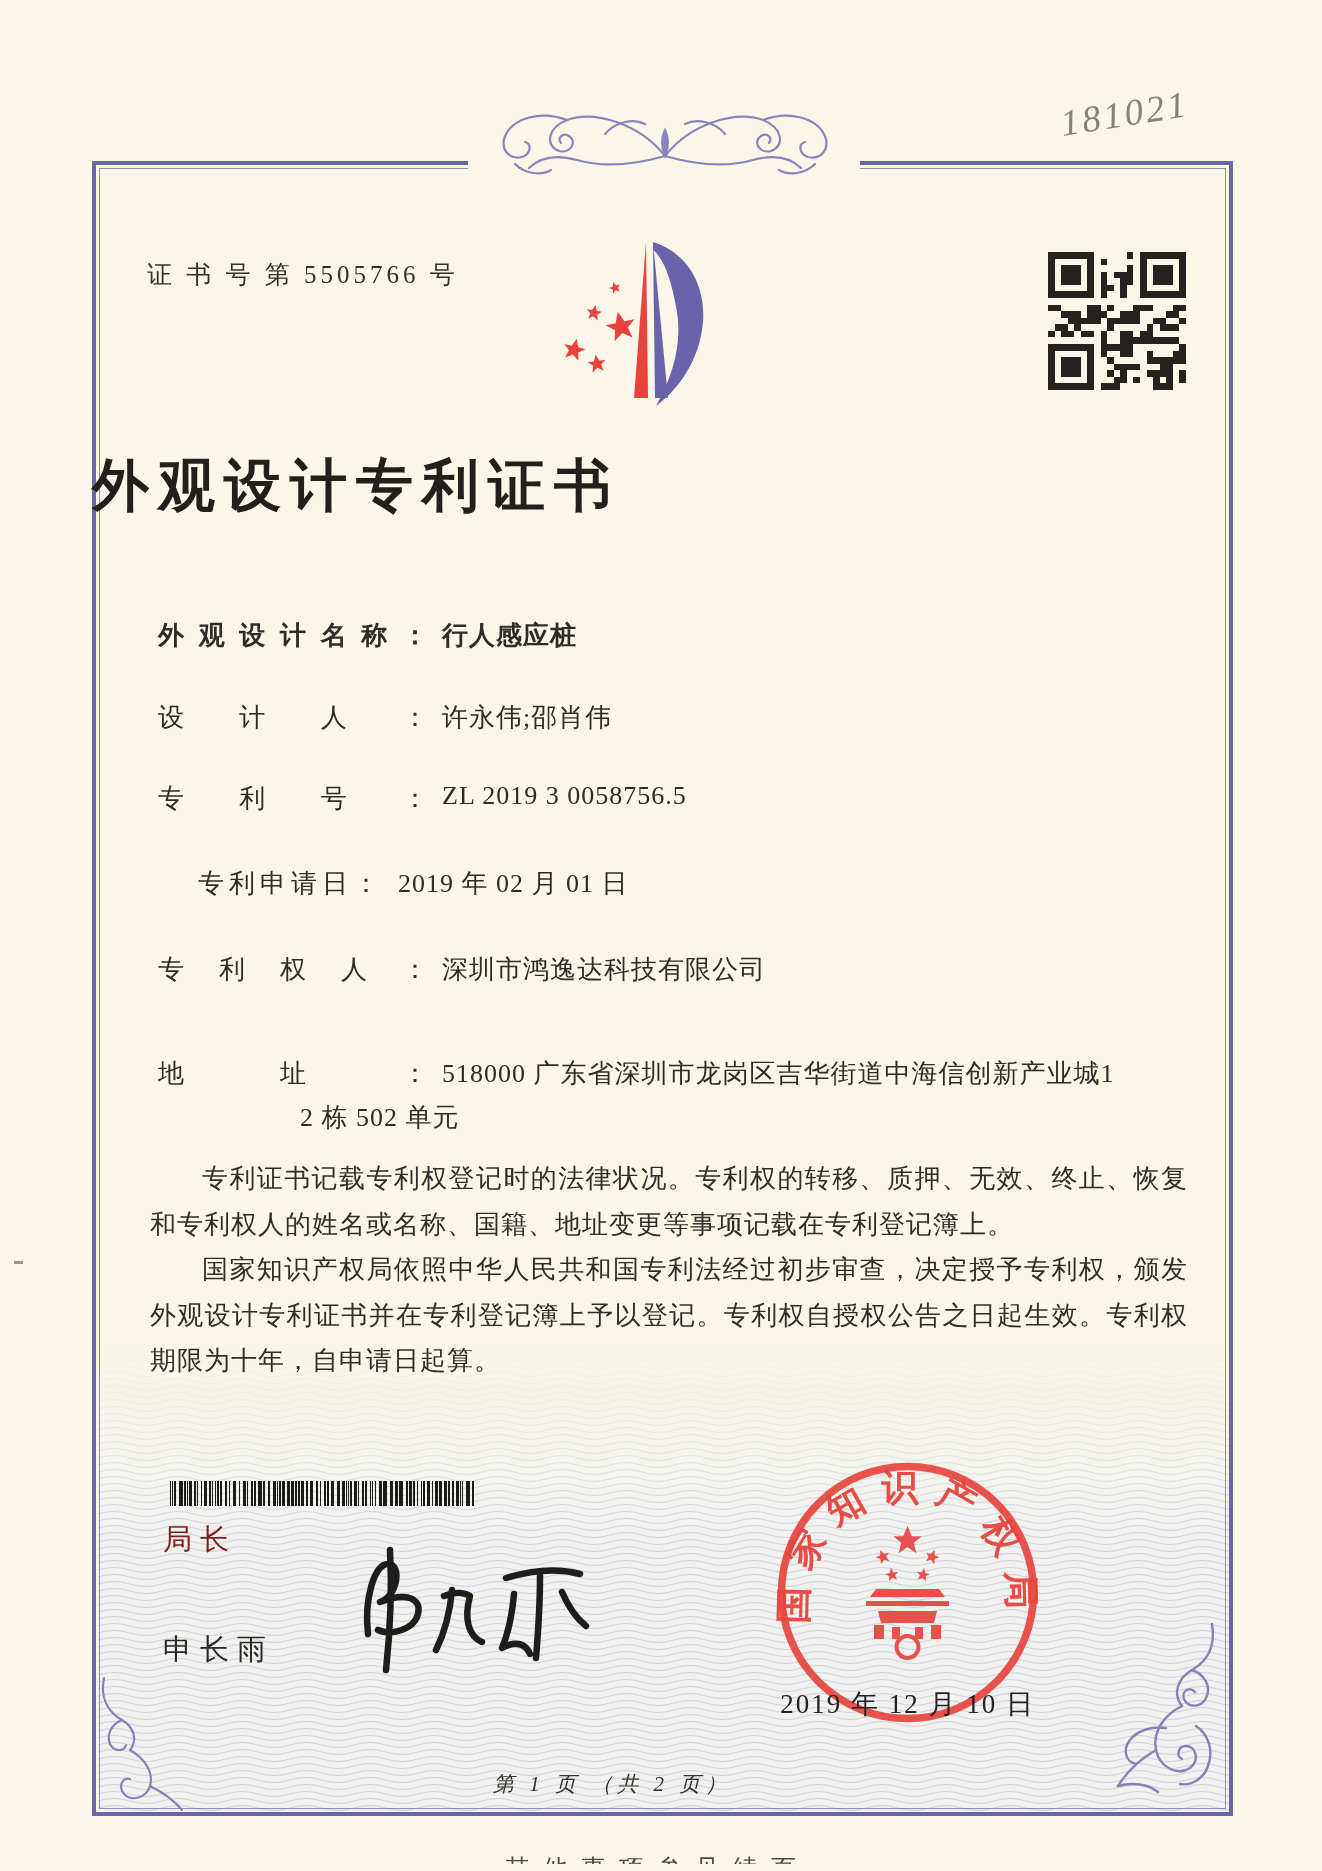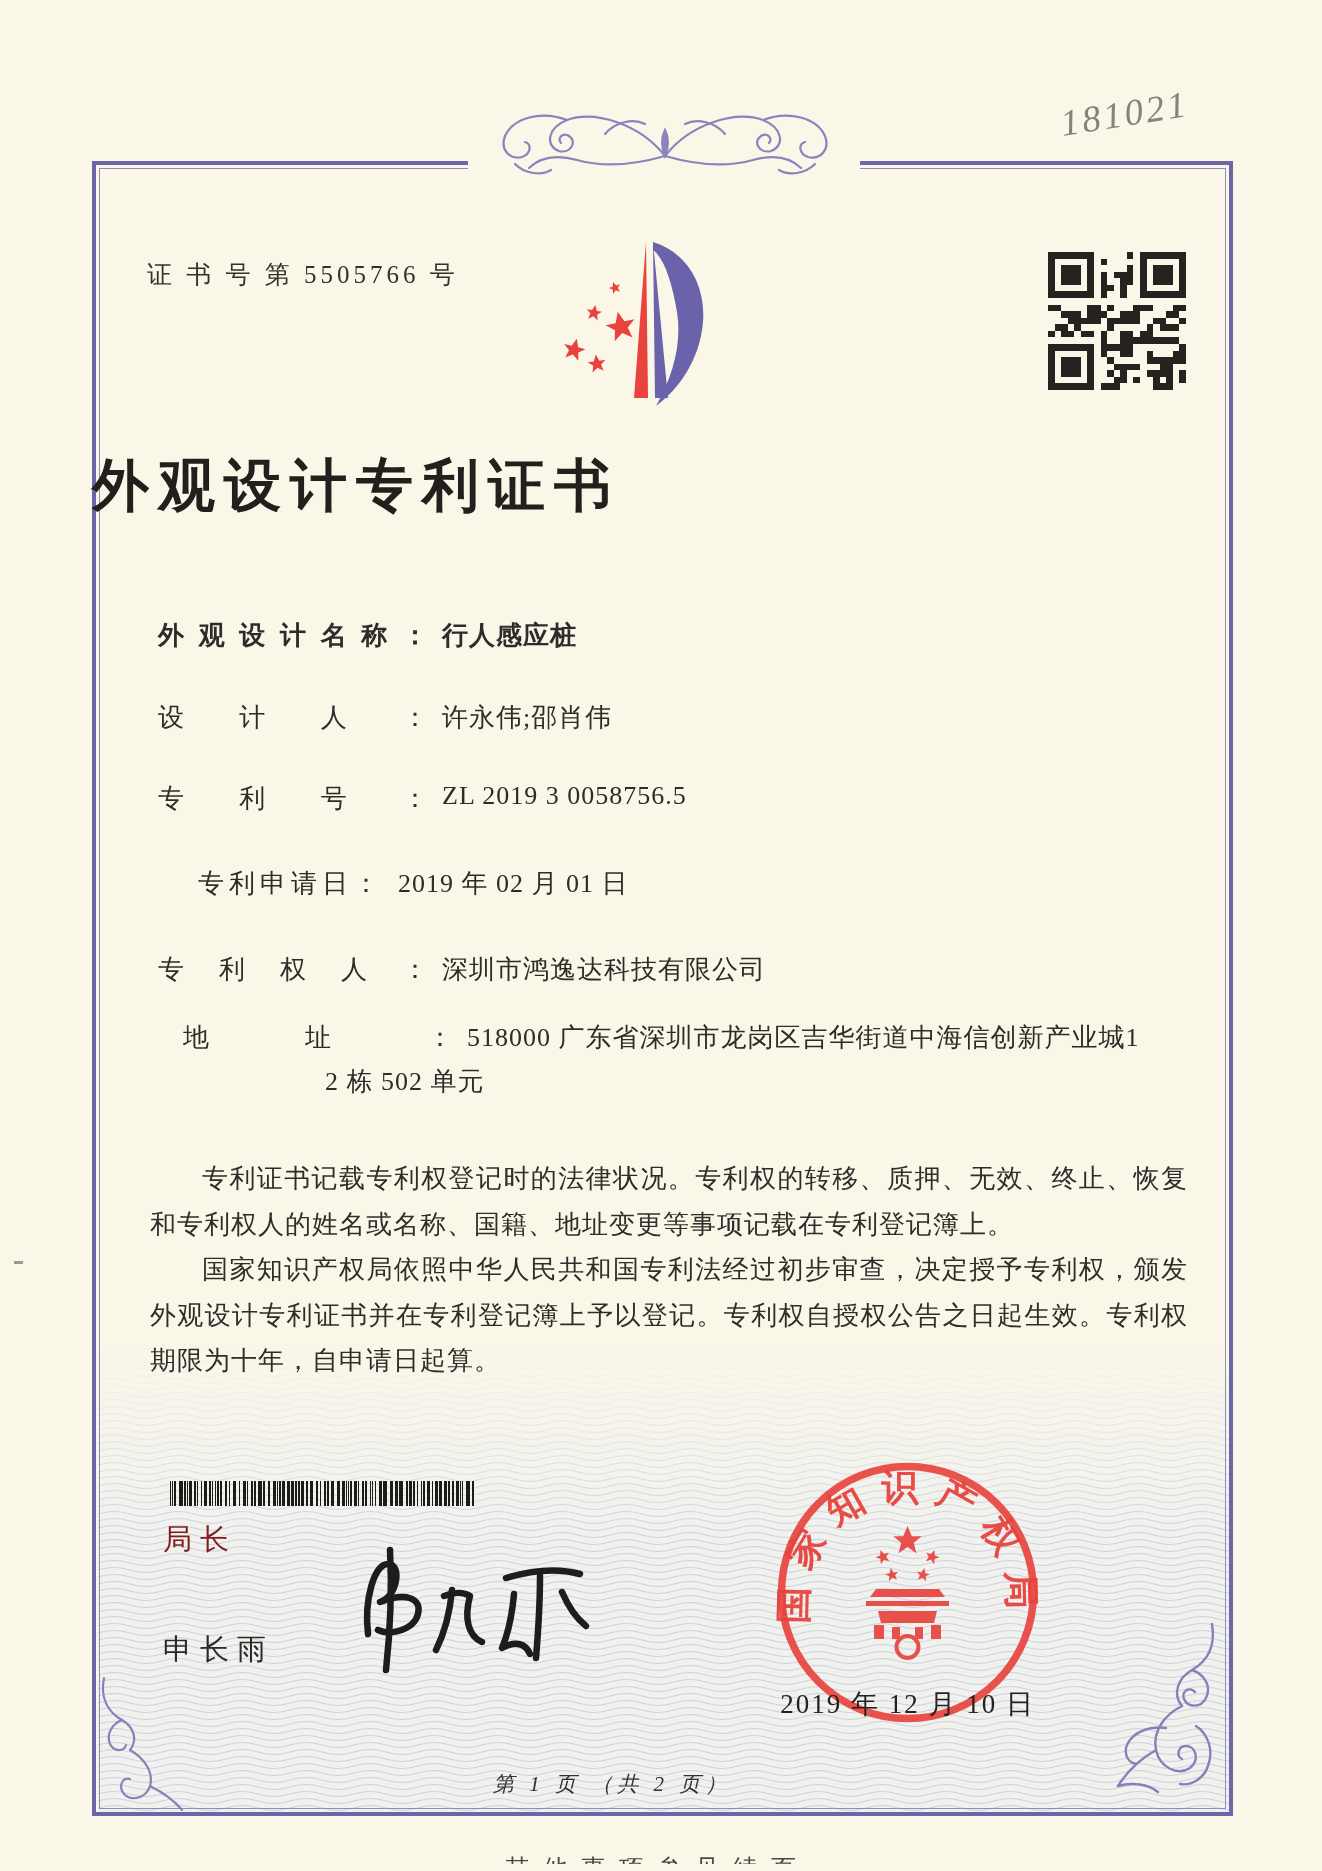--- a/index.html
+++ b/index.html
@@ -288,21 +288,21 @@
   </div>
   <div class="frow" style="top:781px;">
     <span class="f-label">专利号：</span><span class="f-value">ZL 2019 3 0058756.5</span>
   </div>
   <div class="frow" style="top:866px;margin-left:40px;">
     <span class="f-label-n">专利申请日：</span><span class="f-value">2019 年 02 月 01 日</span>
   </div>
   <div class="frow" style="top:952px;">
     <span class="f-label">专利权人：</span><span class="f-value">深圳市鸿逸达科技有限公司</span>
   </div>
-  <div class="frow" style="top:1020px;margin-left:25px;">
+  <div class="frow" style="top:1056px;">
     <span class="f-label">地址：</span><span class="f-value">518000 广东省深圳市龙岗区吉华街道中海信创新产业城1</span>
     <div class="addr2">2 栋 502 单元</div>
   </div>
 
   <div class="body-text">
     <p>专利证书记载专利权登记时的法律状况。专利权的转移、质押、无效、终止、恢复和专利权人的姓名或名称、国籍、地址变更等事项记载在专利登记簿上。</p>
     <p>国家知识产权局依照中华人民共和国专利法经过初步审查，决定授予专利权，颁发外观设计专利证书并在专利登记簿上予以登记。专利权自授权公告之日起生效。专利权期限为十年，自申请日起算。</p>
   </div>
 
   <svg class="barcode" width="310" height="25" viewBox="0 0 310 25">

